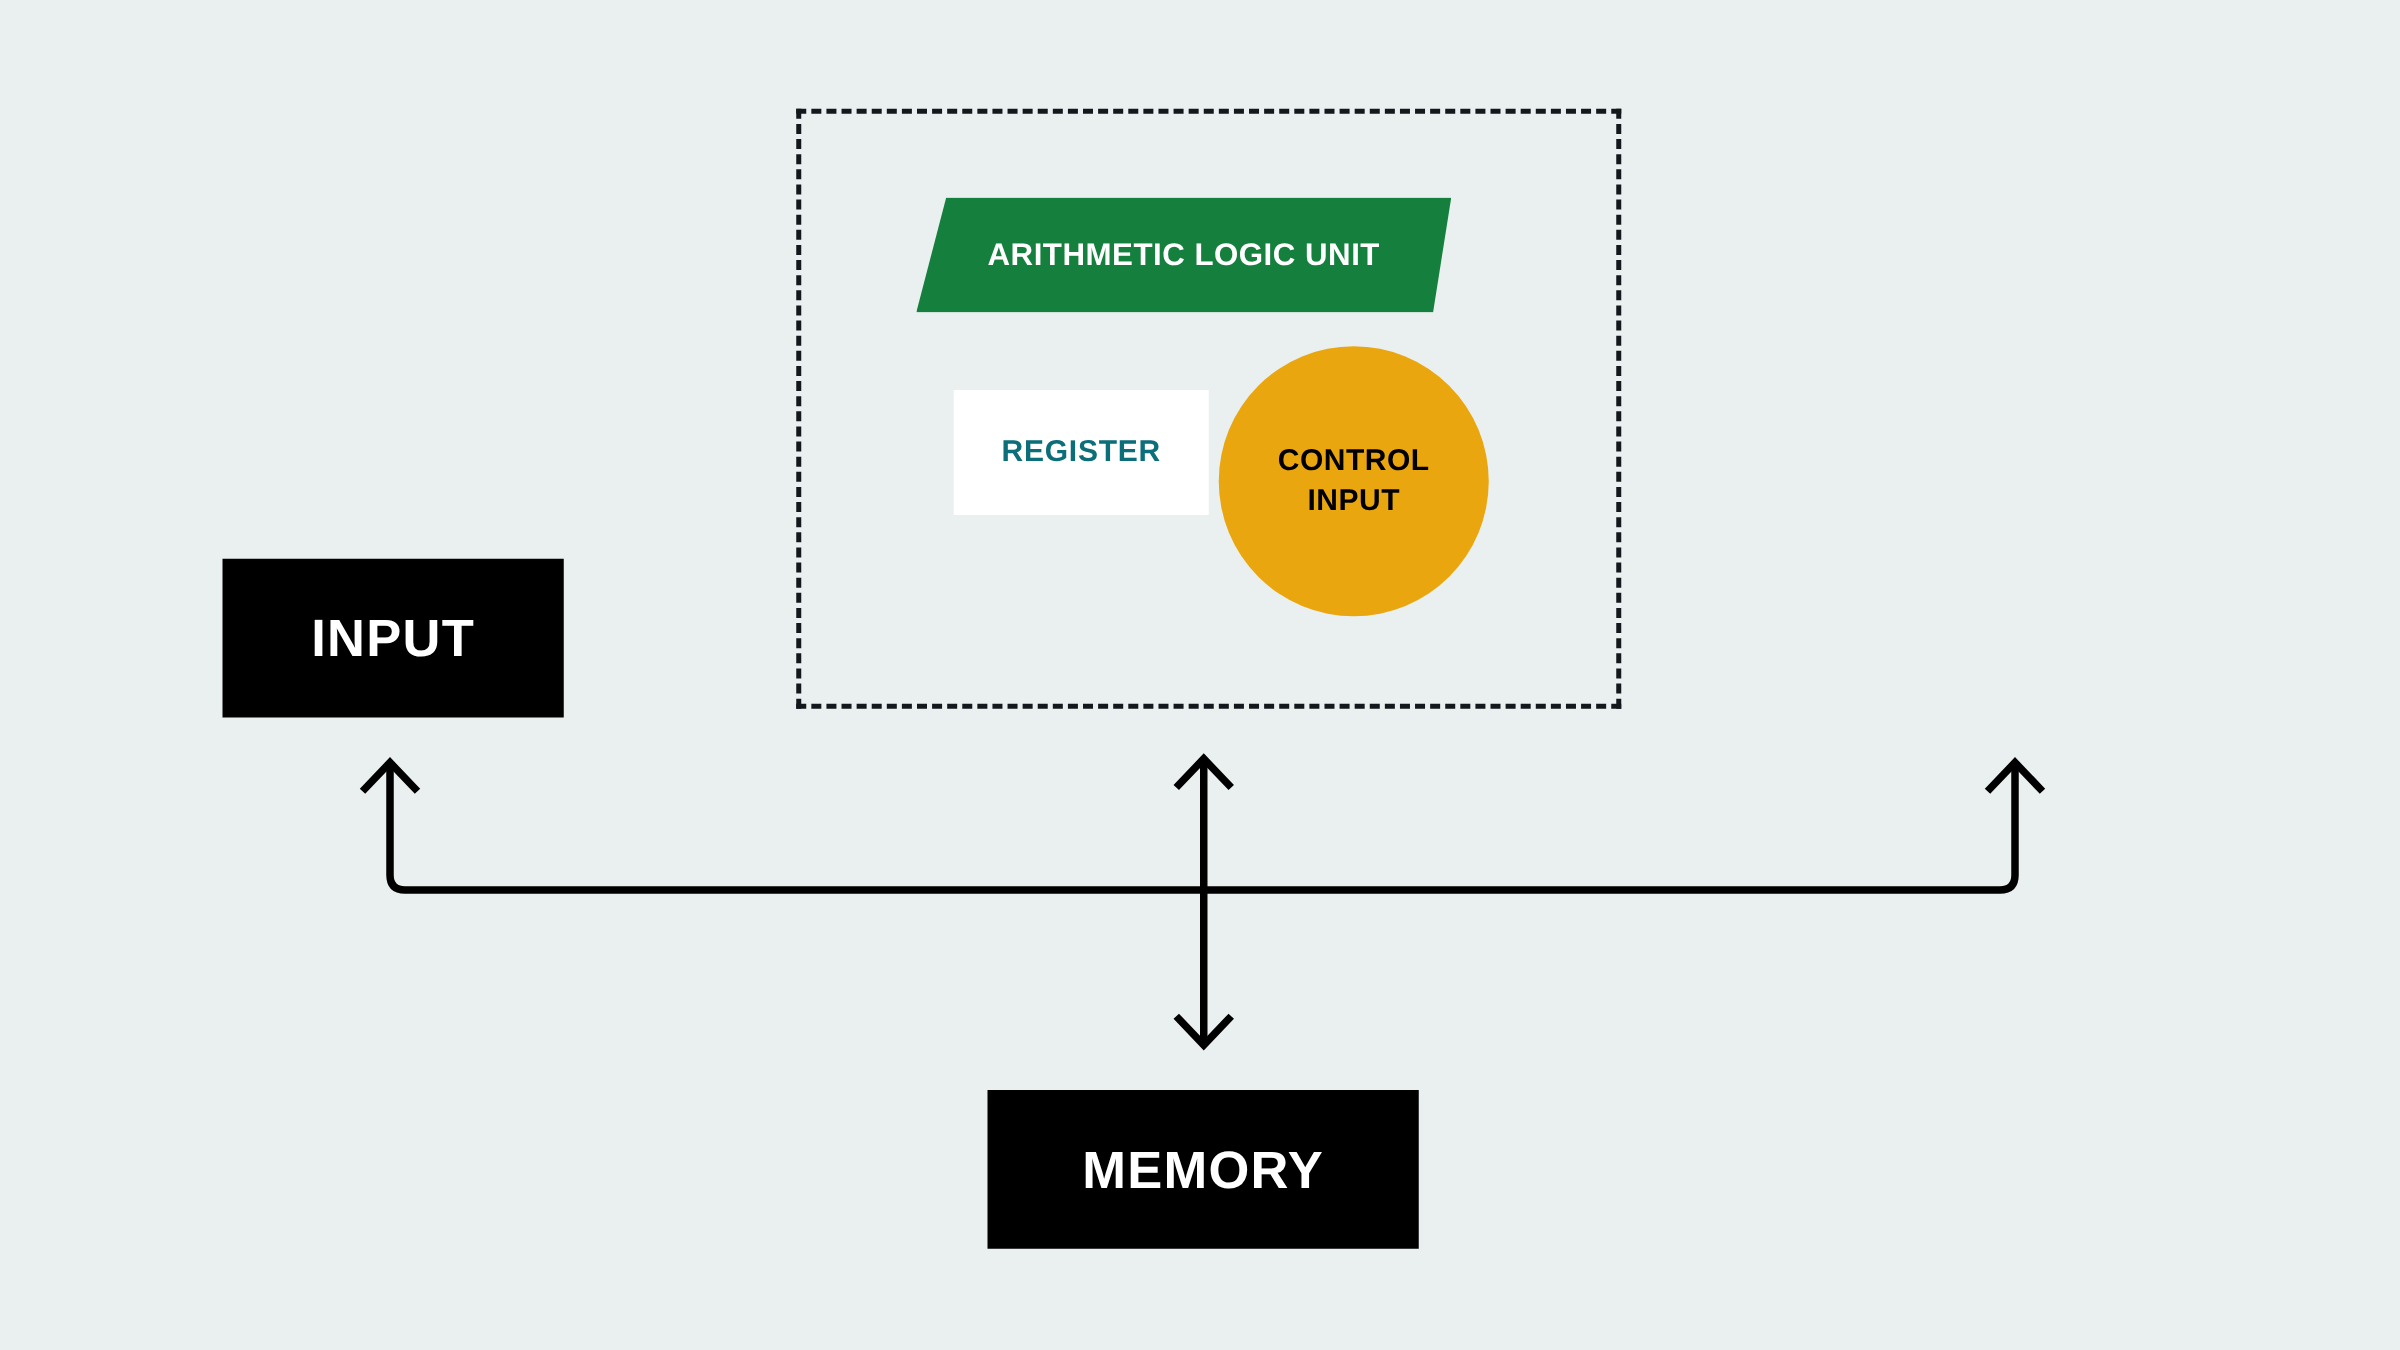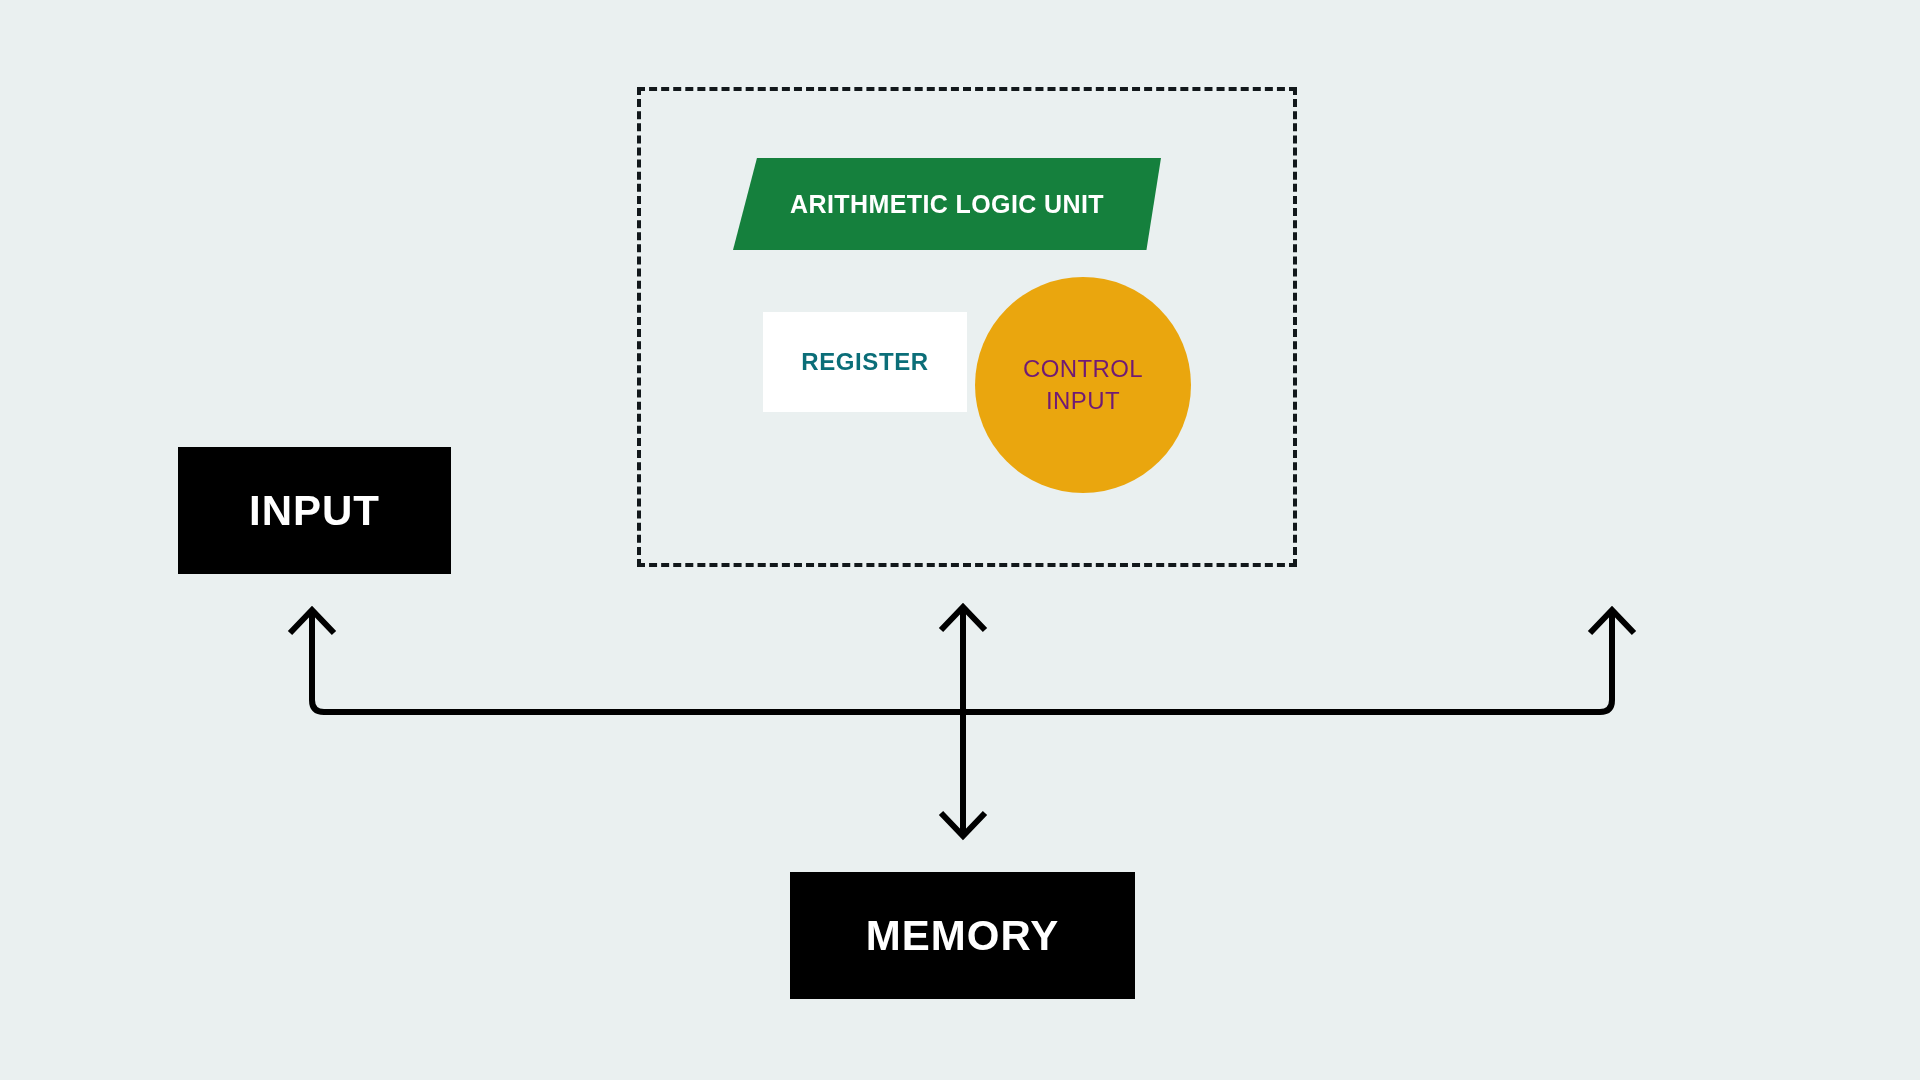--- a/index.html
+++ b/index.html
@@ -92,23 +92,23 @@
     height: 216px;
     background: #eaa60e;
     border-radius: 50%;
     display: flex;
     flex-direction: column;
     align-items: center;
     justify-content: center;
     line-height: 1.32;
   }
   .control-unit-label {
-    color: #701a75;
+    color: #000000;
     font-size: 24px;
-    font-weight: normal;
+    font-weight: bold;
     letter-spacing: 0.4px;
   }
 
   
   .io-box {
     position: absolute;
     background: #000000;
     display: flex;
     align-items: center;
     justify-content: center;

